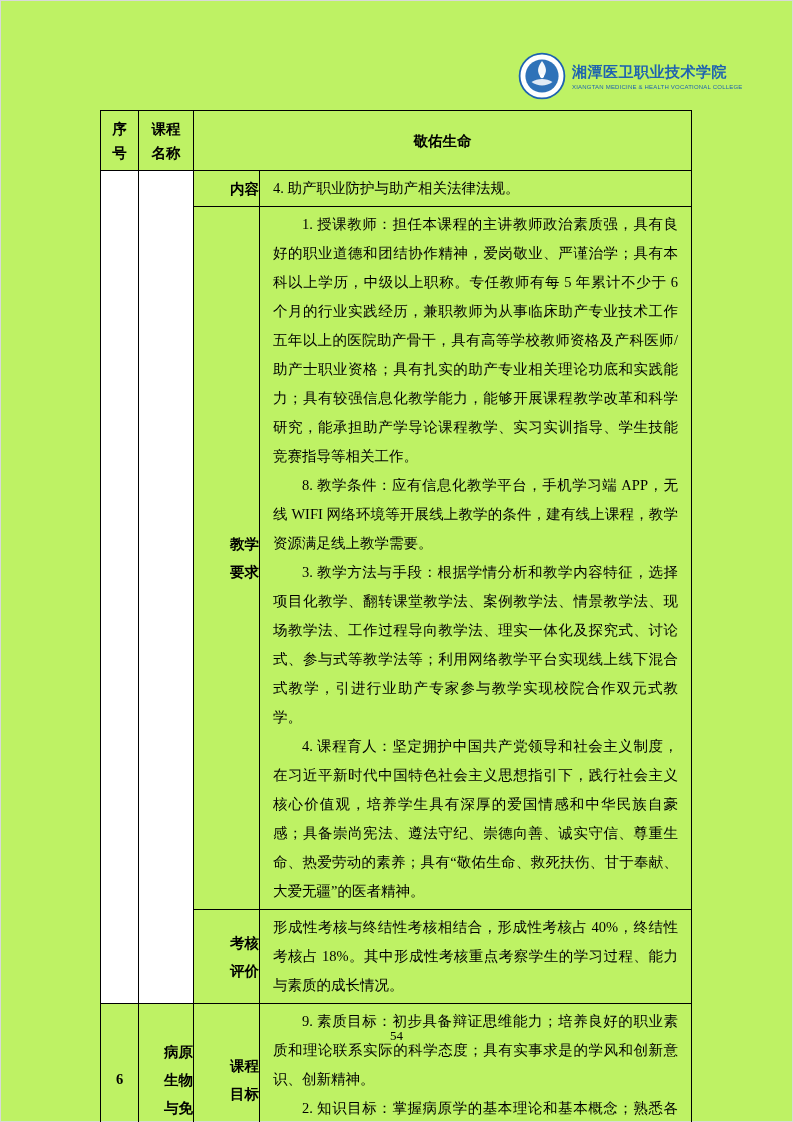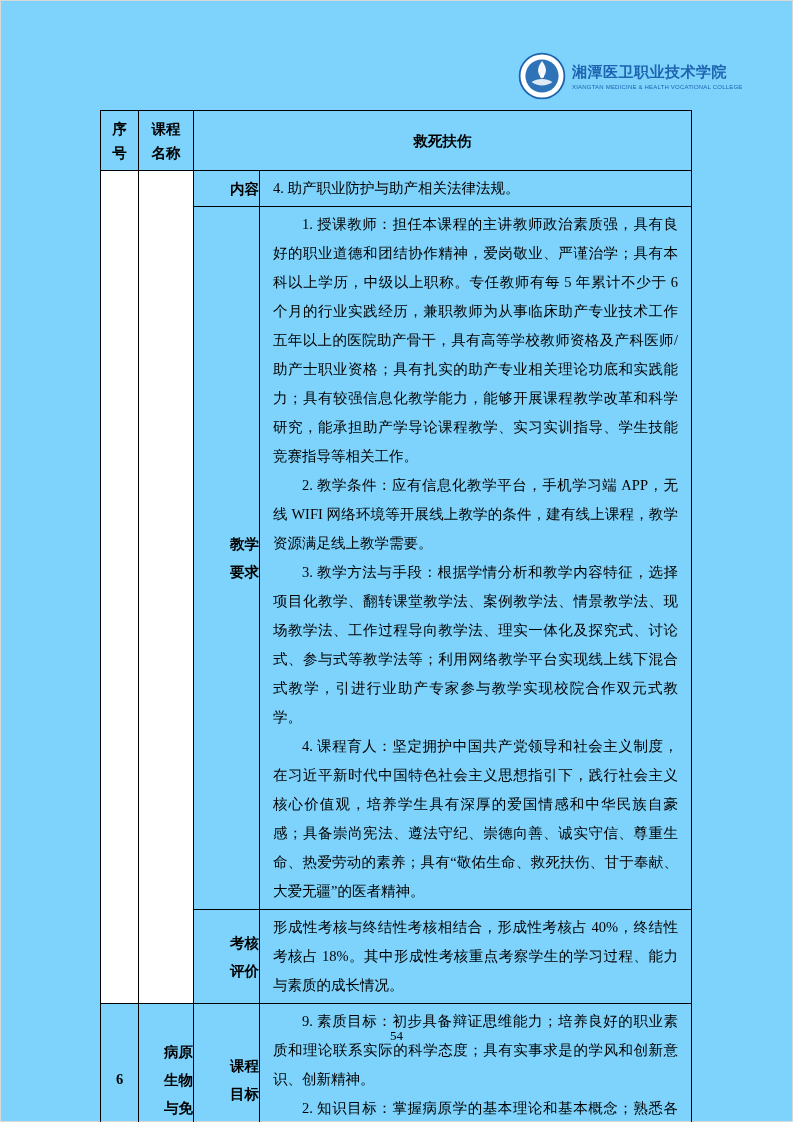--- a/index.html
+++ b/index.html
@@ -4,21 +4,21 @@
 <style>
   * { margin: 0; padding: 0; box-sizing: border-box; }
   html, body { background: #ffffff; }
   body { font-family: "Liberation Serif", "DejaVu Serif", serif; color: #000; }
 
   .page {
     position: relative;
     width: 793px;
     height: 1122px;
     margin: 0 auto;
-    background: #7dd3fc;
+    background: #bef264;
     overflow: hidden;
     box-shadow: inset 0 0 0 1px #d9d9d9;
   }
 
   
   .header-logo {
     position: absolute;
     top: 52px;
     left: 518px;
     display: flex;
@@ -130,38 +130,38 @@
         <col class="c2">
         <col class="c3">
         <col class="c4">
     </colgroup>
     <tbody>
       <tr class="header-row">
         <td class="th pre">序
 号</td>
         <td class="th pre">课程
 名称</td>
-        <td class="th" colspan="2">救死扶伤</td>
+        <td class="th" colspan="2">敬佑生命</td>
       </tr>
 
       <tr class="row-content">
         <td class="empty-cell" rowspan="3"></td>
         <td class="empty-cell" rowspan="3"></td>
         <td class="label-cell pre">内容</td>
         <td class="content-cell">
           <p>4. 助产职业防护与助产相关法律法规。</p>
         </td>
       </tr>
 
       <tr>
         <td class="label-cell pre">教学
 要求</td>
         <td class="content-cell">
           <p class="indent">1. 授课教师：担任本课程的主讲教师政治素质强，具有良好的职业道德和团结协作精神，爱岗敬业、严谨治学；具有本科以上学历，中级以上职称。专任教师有每 5 年累计不少于 6 个月的行业实践经历，兼职教师为从事临床助产专业技术工作五年以上的医院助产骨干，具有高等学校教师资格及产科医师/助产士职业资格；具有扎实的助产专业相关理论功底和实践能力；具有较强信息化教学能力，能够开展课程教学改革和科学研究，能承担助产学导论课程教学、实习实训指导、学生技能竞赛指导等相关工作。</p>
-          <p class="indent">2. 教学条件：应有信息化教学平台，手机学习端 APP，无线 WIFI 网络环境等开展线上教学的条件，建有线上课程，教学资源满足线上教学需要。</p>
+          <p class="indent">8. 教学条件：应有信息化教学平台，手机学习端 APP，无线 WIFI 网络环境等开展线上教学的条件，建有线上课程，教学资源满足线上教学需要。</p>
           <p class="indent">3. 教学方法与手段：根据学情分析和教学内容特征，选择项目化教学、翻转课堂教学法、案例教学法、情景教学法、现场教学法、工作过程导向教学法、理实一体化及探究式、讨论式、参与式等教学法等；利用网络教学平台实现线上线下混合式教学，引进行业助产专家参与教学实现校院合作双元式教学。</p>
           <p class="indent">4. 课程育人：坚定拥护中国共产党领导和社会主义制度，在习近平新时代中国特色社会主义思想指引下，践行社会主义核心价值观，培养学生具有深厚的爱国情感和中华民族自豪感；具备崇尚宪法、遵法守纪、崇德向善、诚实守信、尊重生命、热爱劳动的素养；具有“敬佑生命、救死扶伤、甘于奉献、大爱无疆”的医者精神。</p>
         </td>
       </tr>
 
       <tr class="row-assessment">
         <td class="label-cell pre">考核
 评价</td>
         <td class="content-cell">
           <p>形成性考核与终结性考核相结合，形成性考核占 40%，终结性考核占 18%。其中形成性考核重点考察学生的学习过程、能力与素质的成长情况。</p>

